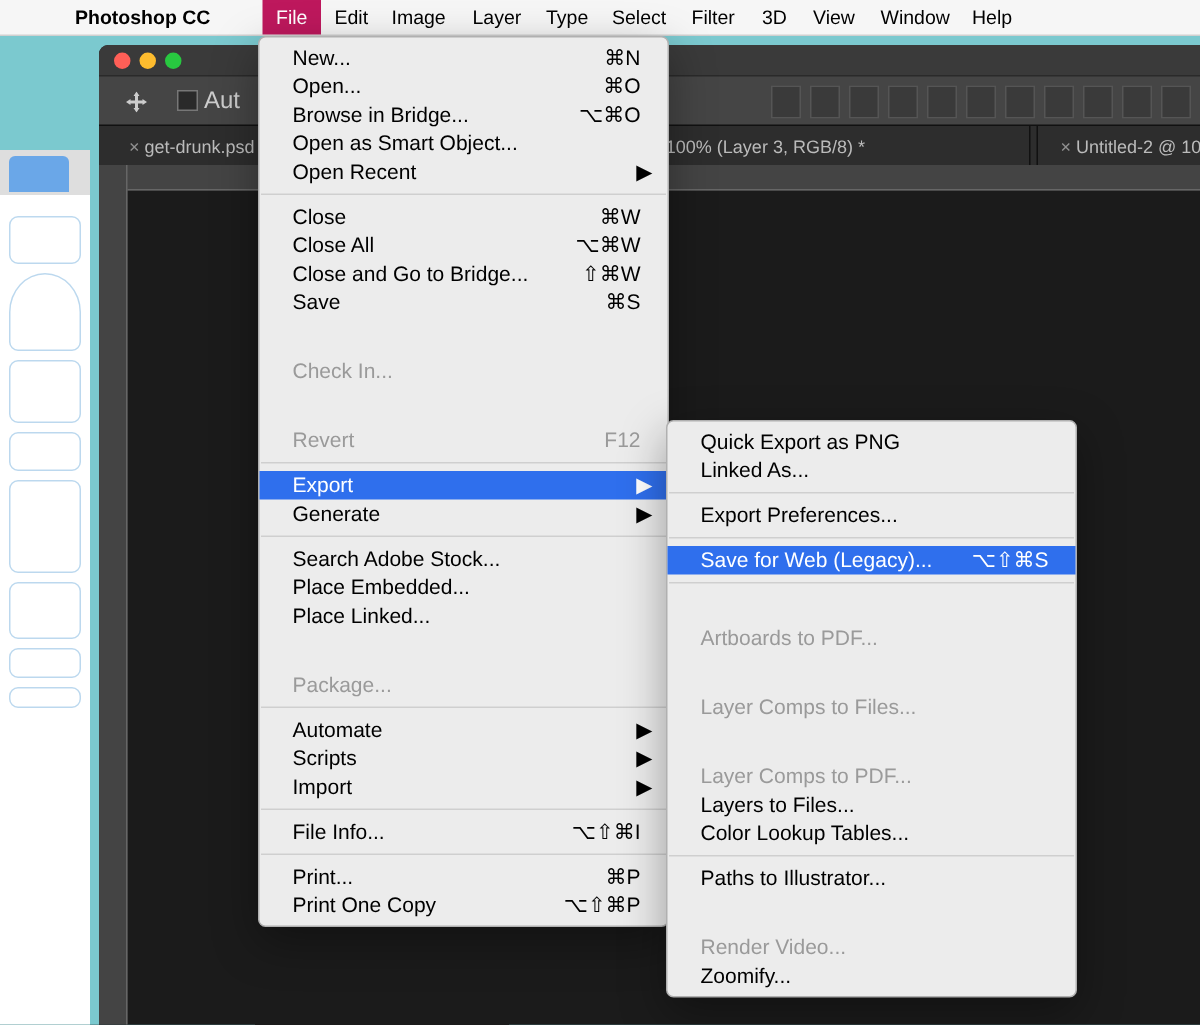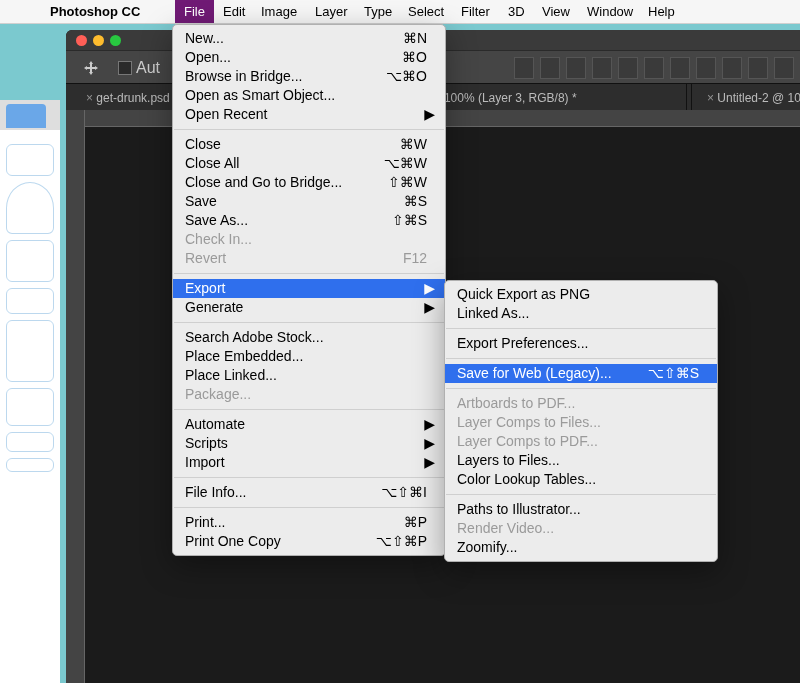--- a/index.html
+++ b/index.html
@@ -1,20 +1,20 @@
 <!DOCTYPE html>
 <html><head>
 <meta charset="utf-8">
 <style>
   html,body{margin:0;padding:0;width:800px;height:683px;overflow:hidden;font-family:-apple-system,"Helvetica Neue",Arial,sans-serif;background:#7bc9cf;}
   .menubar{position:absolute;left:0;top:0;width:800px;height:23px;background:#f6f6f6;border-bottom:1px solid #d0d0d0;font-size:13px;color:#000;}
   .menubar .apple{position:absolute;left:18px;top:4px;font-size:15px;}
   .app-name{position:absolute;left:50px;top:4px;font-weight:600;}
   .menubar .mi{position:absolute;top:0;height:23px;line-height:23px;padding:0 9px;}
-  .menubar .mi.active{background:#701a75;color:#fff;}
+  .menubar .mi.active{background:#be185d;color:#fff;}
 
   .ps-window{position:absolute;left:66px;top:30px;width:734px;height:653px;background:#1b1b1b;border-top-left-radius:6px;}
   .titlebar{height:20px;background:#3a3a3a;border-top-left-radius:6px;position:relative;}
   .tl{position:absolute;top:5px;width:11px;height:11px;border-radius:50%;}
   .tl.r{left:10px;background:#ff5f57;} .tl.y{left:27px;background:#febc2e;} .tl.g{left:44px;background:#28c840;}
   .optbar{height:32px;background:#454545;border-top:1px solid #2a2a2a;border-bottom:1px solid #111;position:relative;}
   .optbar .move-icon{position:absolute;left:18px;top:10px;width:14px;height:14px;}
   .optbar .move-icon svg{display:block;}
   .optbar .auto{position:absolute;left:52px;top:8px;color:#ccc;font-size:16px;}
   .optbar .auto .cb{display:inline-block;width:12px;height:12px;border:1px solid #777;background:#2a2a2a;vertical-align:-2px;margin-right:4px;}
@@ -34,22 +34,22 @@
 
   
   .browser{position:absolute;left:0;top:100px;width:60px;height:583px;background:#fff;border-top-right-radius:4px;}
   .browser .tabstrip{height:30px;background:#dedede;position:relative;}
   .browser .tabstrip .bt{position:absolute;left:6px;top:4px;width:40px;height:24px;background:#6aa7e8;border-top-left-radius:4px;border-top-right-radius:4px;}
   .browser .page{padding:8px 4px;opacity:.4;}
   .browser .shape{border:1px solid #5aa0d6;border-radius:6px;margin:6px 2px;}
 
   
   .menu{position:absolute;background:#ececec;border:1px solid #b0b0b0;border-radius:5px;box-shadow:0 10px 30px rgba(0,0,0,.35);font-size:14px;padding:4px 0;}
-  .menu .row{position:relative;height:19px;line-height:19px;padding:0 20px 0 12px;white-space:nowrap;color:#000;}
-  .menu .row.disabled{color:#9a9a9a;}
+  .menu .row{position:relative;height:19px;line-height:19px;padding:0 20px 0 22px;white-space:nowrap;color:#000;}
+  .menu .row.disabled{color:#9a9a9a;margin-top:27px;}
   .menu .row.hi{background:#2f6fed;color:#fff;}
   .menu .row .sc{position:absolute;right:18px;}
   .menu .row .arr{position:absolute;right:10px;}
   .menu .sep{height:1px;margin:5px 1px;background:#cfcfcf;}
 
   .file-menu{left:172px;top:24px;width:272px;}
   .sub-menu{left:444px;top:280px;width:272px;}
 </style>
 </head>
 <body>
@@ -129,21 +129,20 @@
     <div class="row"><span>New...</span><span class="sc">⌘N</span></div>
     <div class="row"><span>Open...</span><span class="sc">⌘O</span></div>
     <div class="row"><span>Browse in Bridge...</span><span class="sc">⌥⌘O</span></div>
     <div class="row"><span>Open as Smart Object...</span></div>
     <div class="row"><span>Open Recent</span><span class="arr">▶</span></div>
     <div class="sep"></div>
     <div class="row"><span>Close</span><span class="sc">⌘W</span></div>
     <div class="row"><span>Close All</span><span class="sc">⌥⌘W</span></div>
     <div class="row"><span>Close and Go to Bridge...</span><span class="sc">⇧⌘W</span></div>
     <div class="row"><span>Save</span><span class="sc">⌘S</span></div>
-    <div class="row"><span>Save As...</span><span class="sc">⇧⌘S</span></div>
     <div class="row disabled"><span>Check In...</span></div>
     <div class="row disabled"><span>Revert</span><span class="sc">F12</span></div>
     <div class="sep"></div>
     <div class="row hi"><span>Export</span><span class="arr">▶</span></div>
     <div class="row"><span>Generate</span><span class="arr">▶</span></div>
     <div class="sep"></div>
     <div class="row"><span>Search Adobe Stock...</span></div>
     <div class="row"><span>Place Embedded...</span></div>
     <div class="row"><span>Place Linked...</span></div>
     <div class="row disabled"><span>Package...</span></div>

